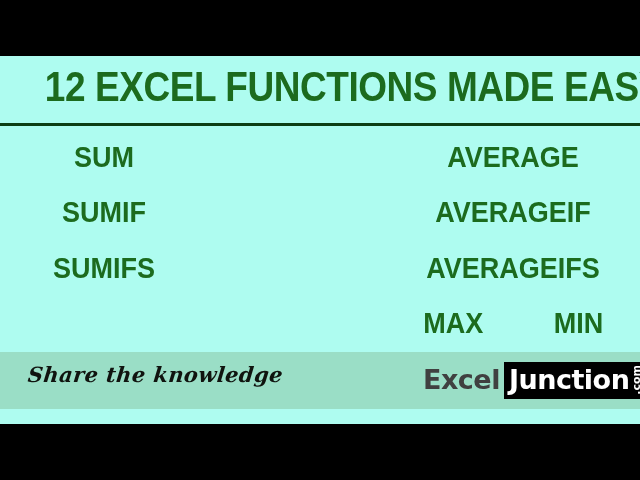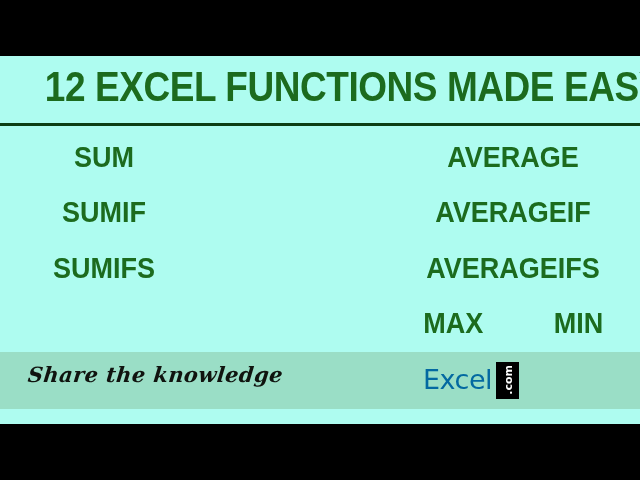--- a/index.html
+++ b/index.html
@@ -168,23 +168,23 @@
   
   #brand-logo {
     position: absolute;
     left: 423px;
     top: 8px;
     height: 40px;
     display: flex;
     align-items: center;
   }
   #logo-excel {
-    color: #0369a1;
+    color: #404040;
     font-family: "DejaVu Sans", sans-serif;
-    font-weight: normal;
+    font-weight: bold;
     font-size: 27px;
     line-height: 30px;
     letter-spacing: -0.5px;
     white-space: nowrap;
     text-align: right;
   }
   #logo-junction-box {
     margin-left: 4px;
     background: #000000;
     height: 37px;
@@ -248,20 +248,21 @@
       </div>
 
     </div>
 
     <div id="footer-band">
       <div id="share-text">Share the knowledge</div>
 
       <div id="brand-logo">
         <span id="logo-excel">Excel</span>
         <span id="logo-junction-box">
+          <span id="logo-junction">Junction</span>
           <span id="logo-dotcom">.com</span>
         </span>
       </div>
     </div>
     <div id="footer-strip"></div>
 
   </div>
 
   <div class="letterbox bottom"></div>
 

